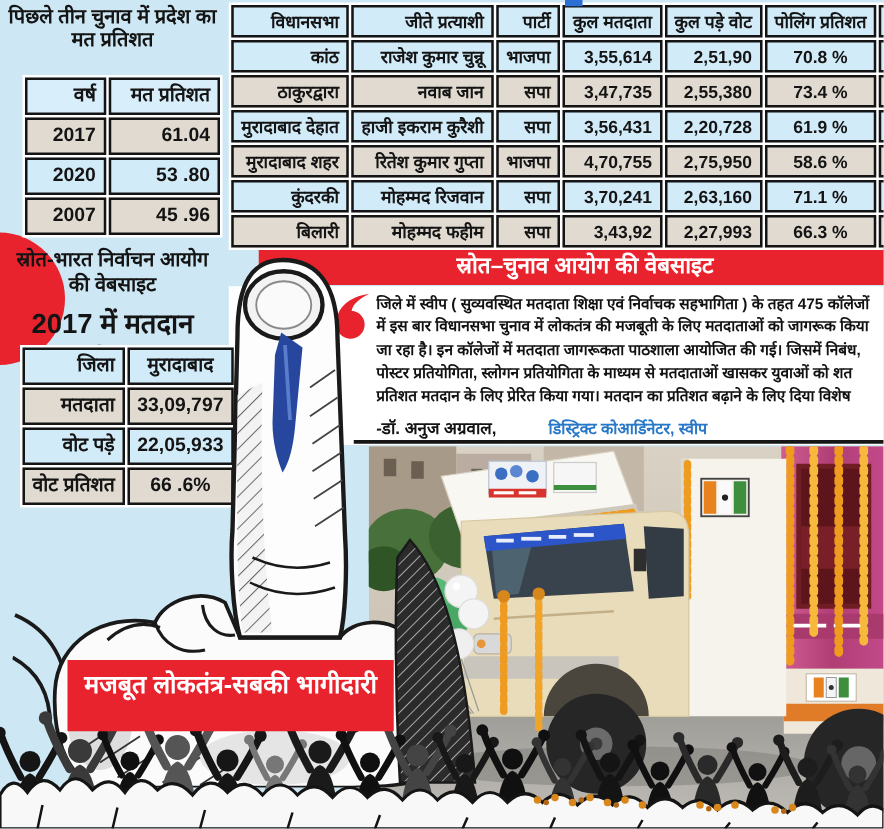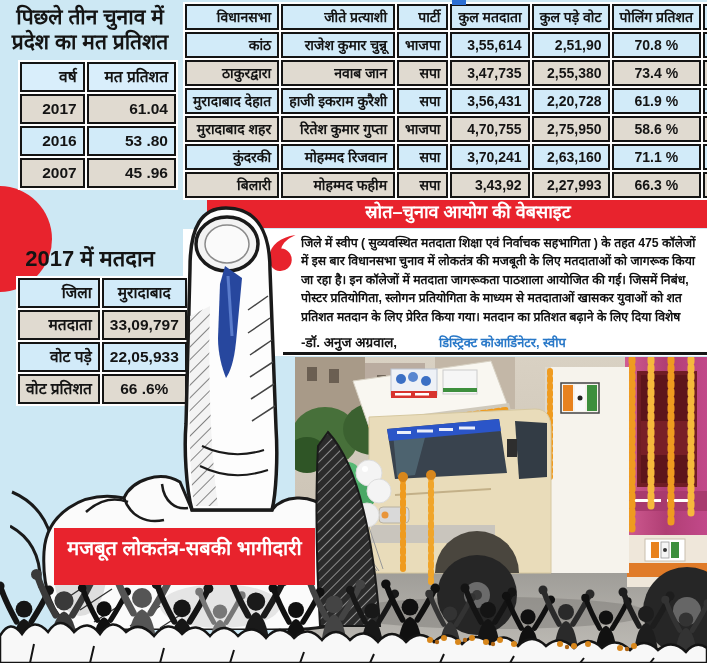--- a/index.html
+++ b/index.html
@@ -5,21 +5,21 @@
   html,body{margin:0;padding:0;background:#e9e9e9;}
   .page{position:relative;width:707px;height:663px;overflow:hidden;background:#cde8f4;
         font-family:"Liberation Sans","DejaVu Sans",sans-serif;color:#141414;}
   .abs{position:absolute;}
 
   
   .deco-circle{left:-54px;top:186px;width:106px;height:106px;border-radius:50%;background:#e8232d;z-index:1;}
   .blue-notch{left:452px;top:0;width:14px;height:5px;background:#2b6fd4;z-index:3;}
 
   
-  .lp-title{left:2px;top:5px;width:176px;text-align:center;font-size:21px;font-weight:800;line-height:1.18;z-index:2;}
+  .lp-title{left:2px;top:5px;width:176px;text-align:center;font-size:16px;font-weight:800;line-height:1.18;z-index:2;}
   .lp-source{left:5px;top:199px;width:170px;text-align:center;font-size:16px;font-weight:700;line-height:1.25;z-index:2;}
   .lp-subtitle{left:0;top:242px;width:180px;text-align:center;font-size:22px;font-weight:800;z-index:2;}
 
   
   table{border-collapse:separate;border-spacing:2px;background:#fff;z-index:2;}
   td,th{border:2px solid #141414;font-weight:700;white-space:nowrap;overflow:hidden;}
   .tbl-history{left:18px;top:60px;width:160px;}
   .tbl-district{left:16px;top:276px;width:162px;}
   .tbl-history td,.tbl-history th,.tbl-district td,.tbl-district th{
       font-size:15.5px;line-height:22px;padding:2px 6px;text-align:right;}
@@ -67,30 +67,31 @@
     <tbody>
         <tr>
       <th class="bg-hdr">वर्ष</th>
       <th class="bg-hdr">मत प्रतिशत</th>
     </tr>
     <tr>
       <td class="bg-beige">2017</td>
       <td class="bg-beige">61.04</td>
     </tr>
     <tr>
-      <td class="bg-blue">2016</td>
+      <td class="bg-blue">2020</td>
       <td class="bg-blue">53 .80</td>
     </tr>
     <tr>
       <td class="bg-beige">2007</td>
       <td class="bg-beige">45 .96</td>
     </tr>
   </tbody>
     </table>
 
+  <div class="abs lp-source">स्रोत-भारत निर्वाचन आयोग की वेबसाइट</div>
   <div class="abs lp-subtitle">2017 में मतदान प्रतिशत</div>
 
   <table class="abs tbl-district">
     <colgroup>
         <col style="width:48%">
         <col style="width:52%">
       </colgroup>
     <tbody>
         <tr>
       <td class="bg-blue">जिला</td>

